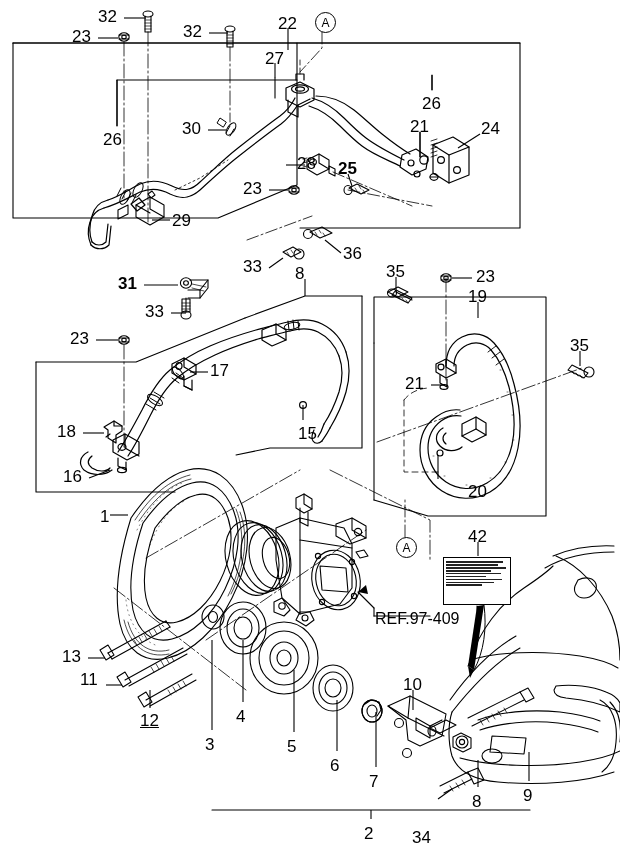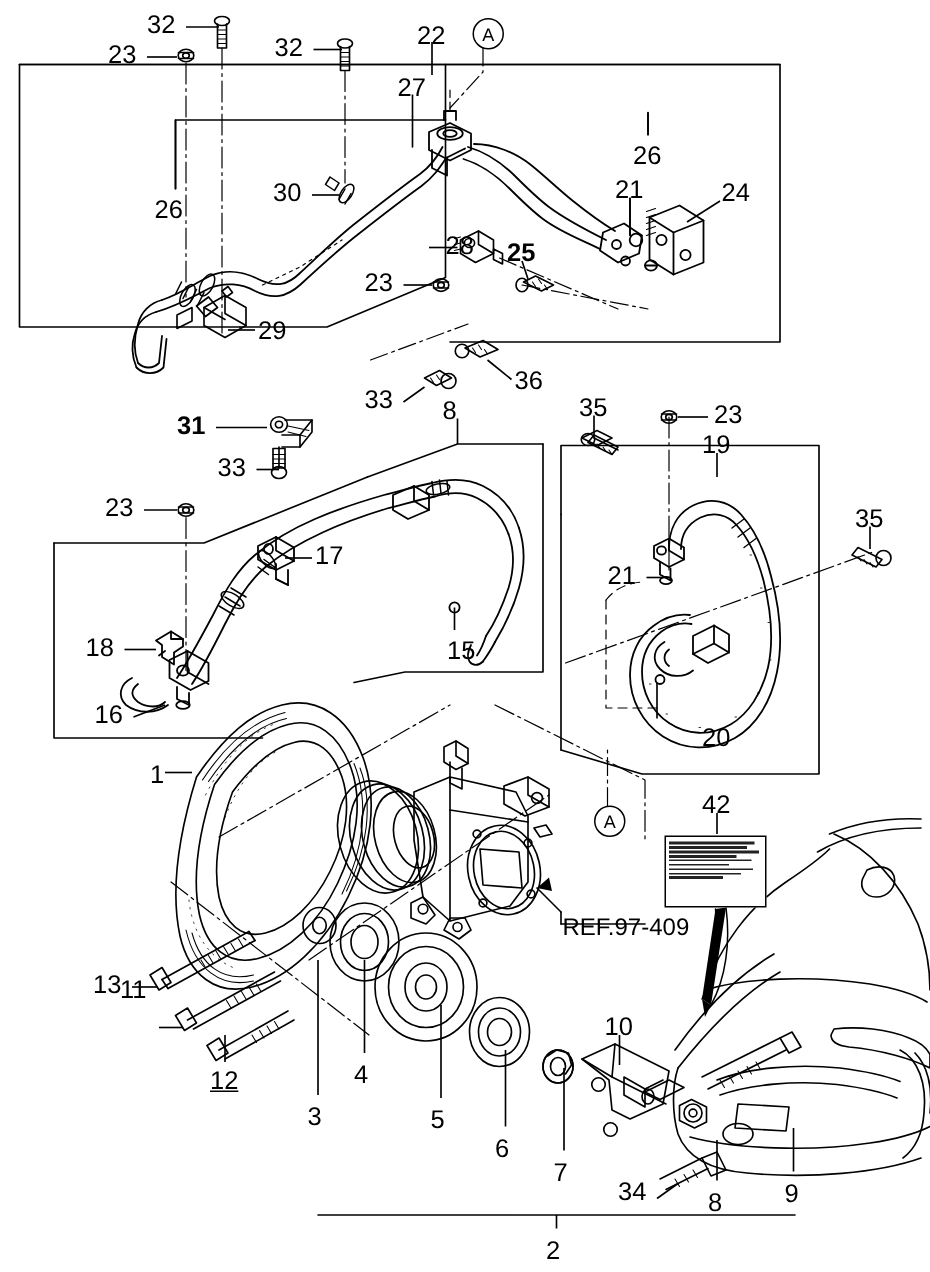--- a/index.html
+++ b/index.html
@@ -743,29 +743,29 @@
       <div class="lbl" style="left: 63px; top: 468px;">16</div>
       <div class="lbl" style="left: 298px; top: 425px;">15</div>
       <div class="lbl" style="left: 386px; top: 263px;">35</div>
       <div class="lbl" style="left: 476px; top: 268px;">23</div>
       <div class="lbl" style="left: 468px; top: 288px;">19</div>
       <div class="lbl" style="left: 570px; top: 337px;">35</div>
       <div class="lbl" style="left: 405px; top: 375px;">21</div>
       <div class="lbl" style="left: 428px; top: 483px; margin-left: 40px;">20</div>
       <div class="lbl" style="left: 100px; top: 508px;">1</div>
       <div class="lbl" style="left: 62px; top: 648px;">13</div>
-      <div class="lbl" style="left: 80px; top: 651px; text-align: center;">11</div>
+      <div class="lbl" style="left: 80px; top: 671px; text-align: center;">11</div>
       <div class="lbl" style="left: 140px; top: 712px; text-decoration: underline;">12</div>
       <div class="lbl" style="left: 205px; top: 736px;">3</div>
       <div class="lbl" style="left: 236px; top: 708px;">4</div>
       <div class="lbl" style="left: 287px; top: 738px;">5</div>
       <div class="lbl" style="left: 330px; top: 757px;">6</div>
       <div class="lbl" style="left: 369px; top: 773px;">7</div>
       <div class="lbl" style="left: 403px; top: 676px;">10</div>
-      <div class="lbl" style="left: 412px; top: 786px;">34</div>
+      <div class="lbl" style="left: 412px; top: 829px;">34</div>
       <div class="lbl" style="left: 472px; top: 793px;">8</div>
       <div class="lbl" style="left: 523px; top: 787px;">9</div>
       <div class="lbl" style="left: 364px; top: 825px;">2</div>
       <div class="lbl" style="left: 468px; top: 528px;">42</div>
     </div>
 
   <div id="marker-layer">
       <div class="cir" style="left: 315px; top: 12px;">A</div>
       <div class="cir" style="left: 396px; top: 537px;">A</div>
     </div>

